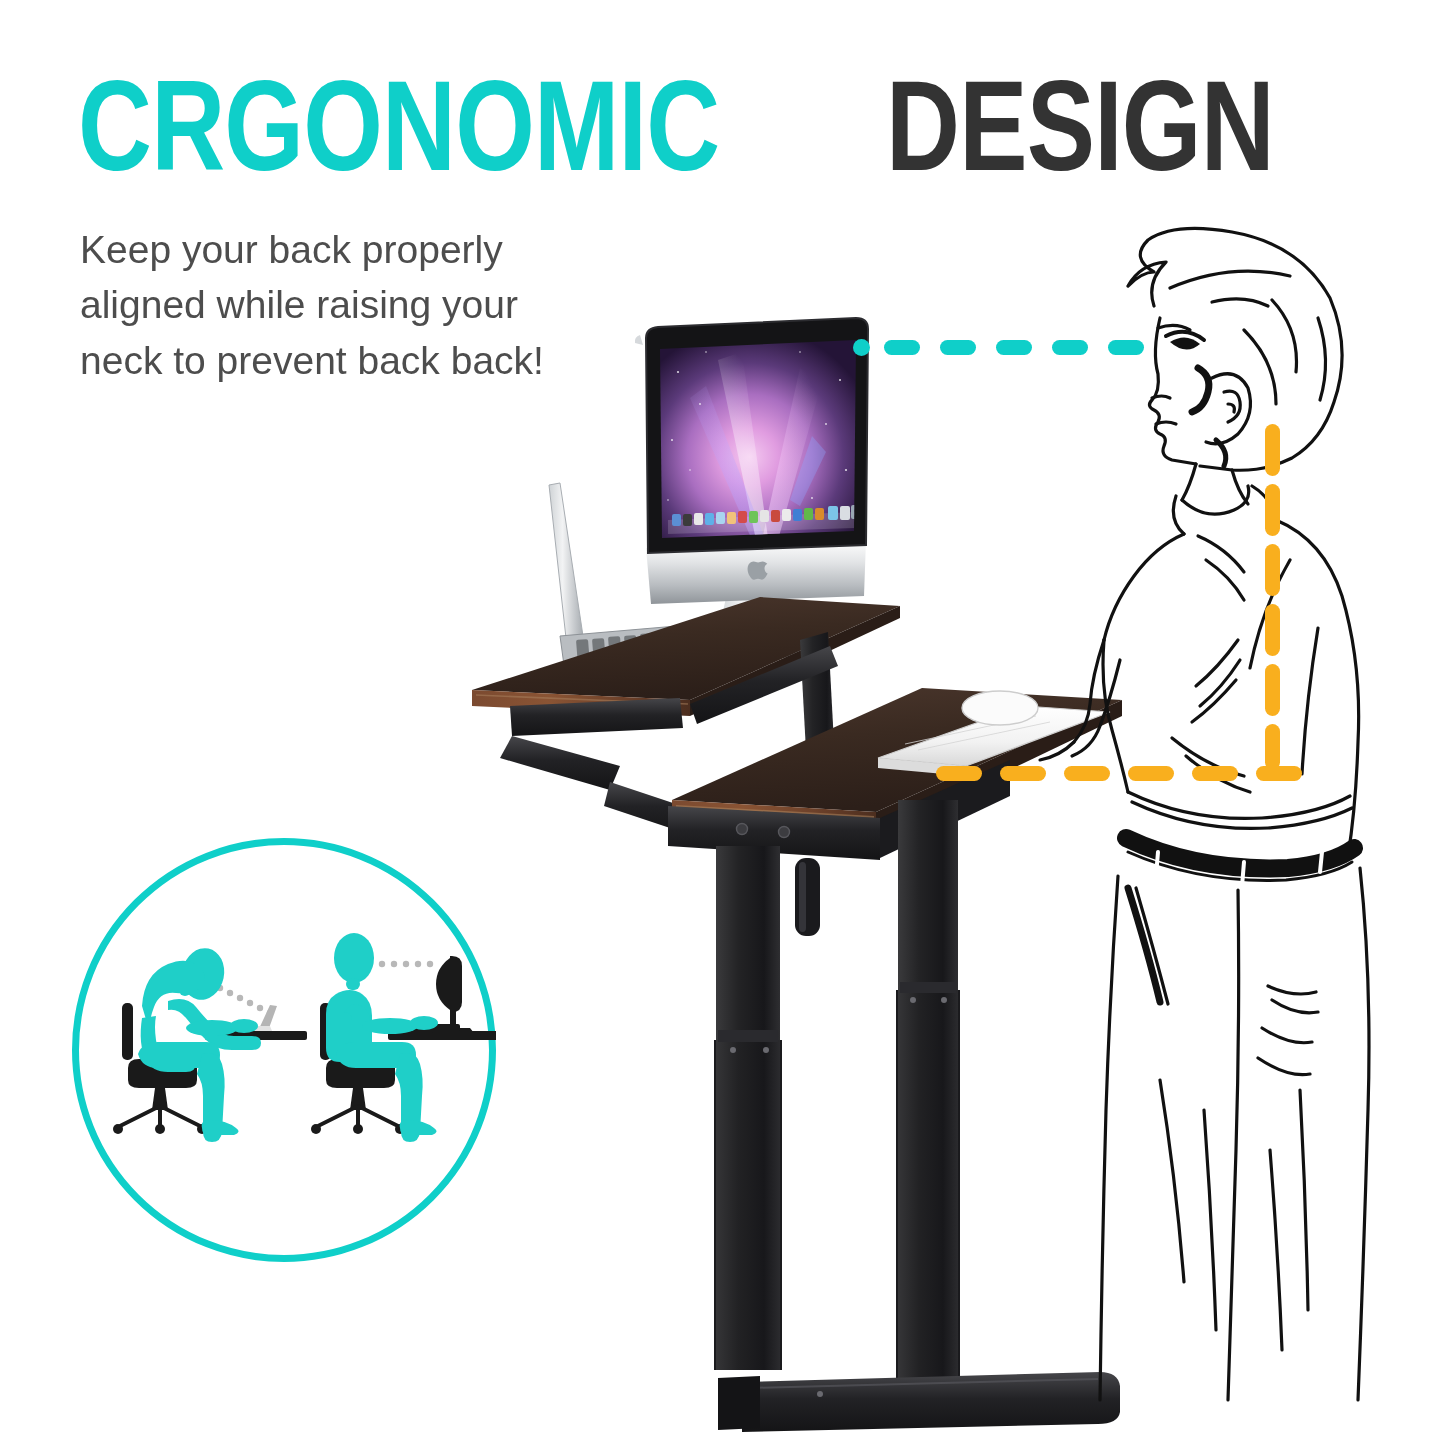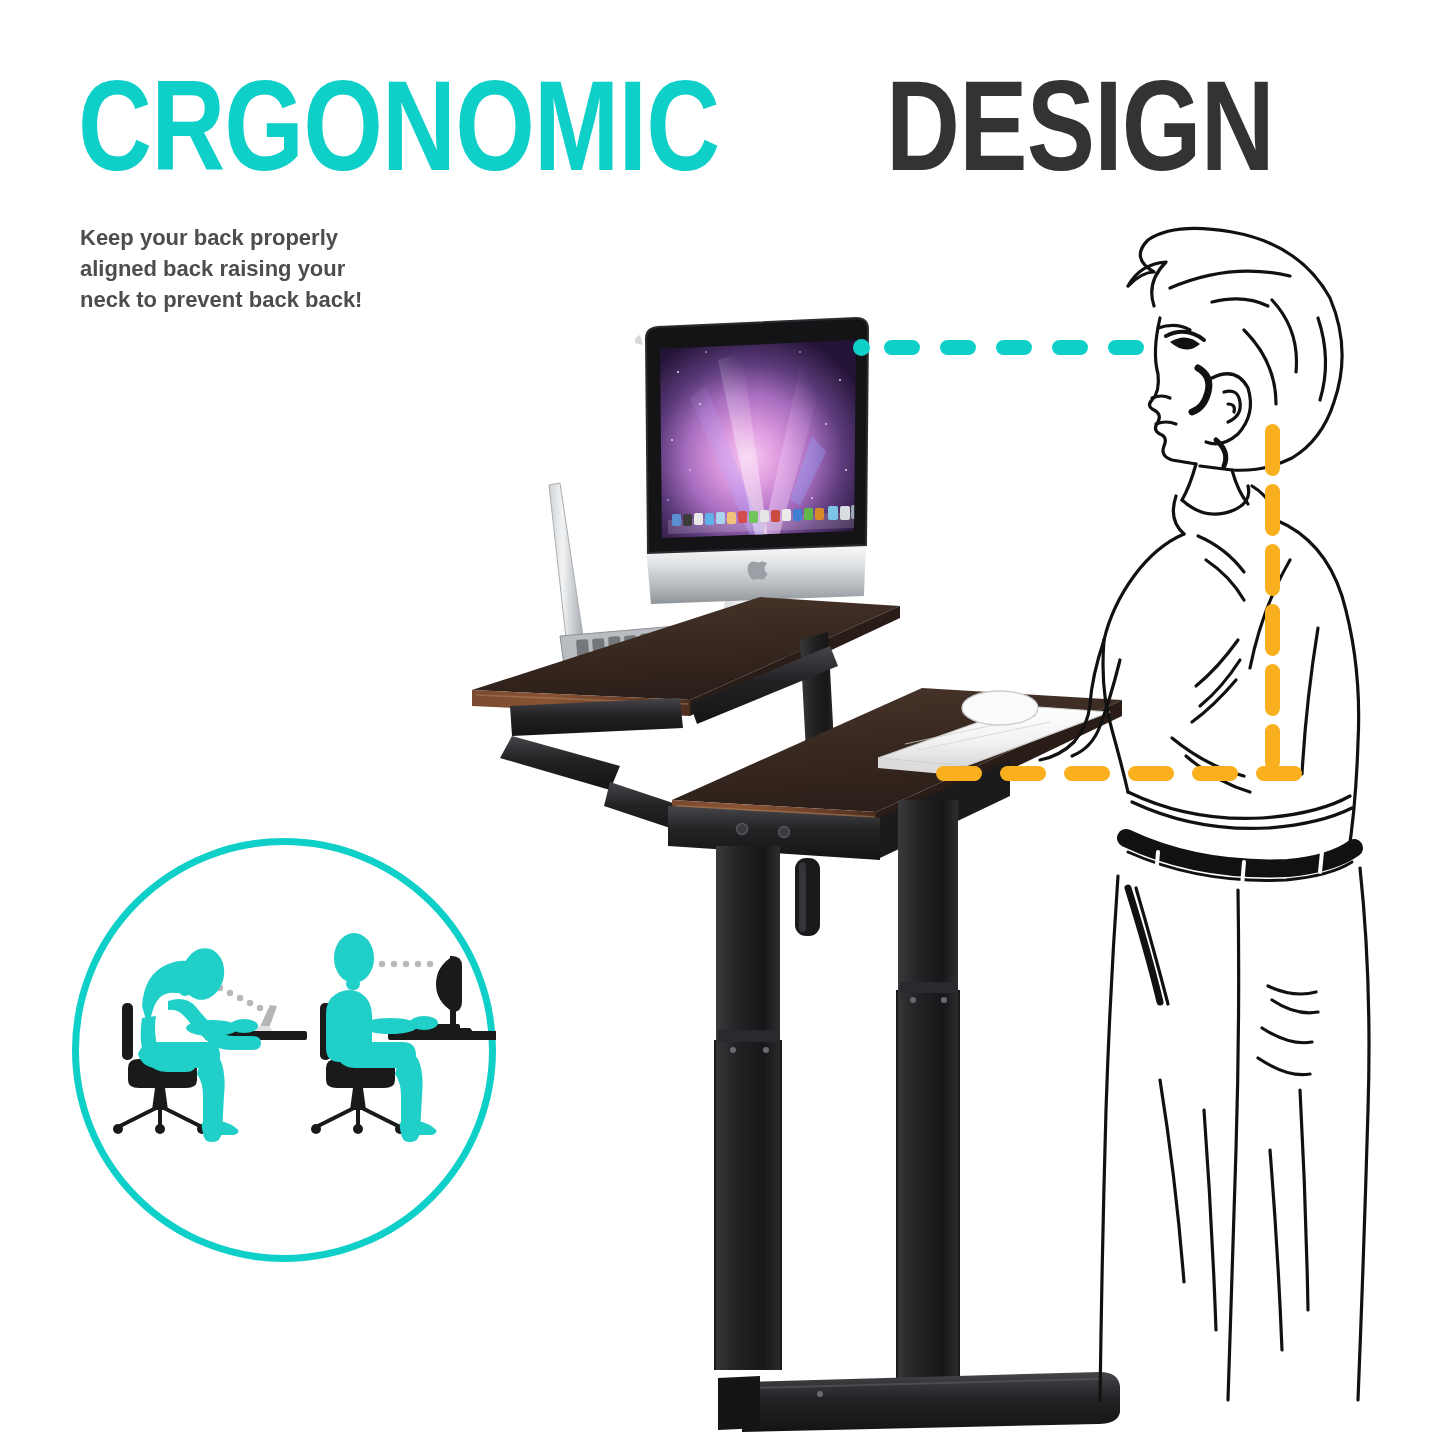--- a/index.html
+++ b/index.html
@@ -40,24 +40,24 @@
   }
   #headline .w1 { color: #0FCFC9; }
   #headline .w2 { color: #333333; margin-left: 6px; }
 
   
   #subtitle {
     position: absolute;
     left: 80px;
     top: 222px;
     width: 470px;
-    font-size: 22px;
+    font-size: 39px;
     line-height: 1.42;
     color: #4d4d4d;
-    font-weight: 700;
+    font-weight: 400;
   }
   #subtitle div { white-space: nowrap; }
 
   
   #badge {
     position: absolute;
     left: 72px;
     top: 838px;
     width: 424px;
     height: 424px;
@@ -98,21 +98,21 @@
 <body>
 
 <div id="stage">
 
   <div id="headline">
     <span class="word w1">CRGONOMIC</span><span class="word w2">DESIGN</span>
   </div>
 
   <div id="subtitle">
     <div>Keep your back properly</div>
-    <div>aligned back raising your</div>
+    <div>aligned while raising your</div>
     <div>neck to prevent back back!</div>
   </div>
 
   <div id="scene">
     <svg width="1445" height="1445" viewBox="0 0 1445 1445" xmlns="http://www.w3.org/2000/svg">
       <defs>
 
         <radialGradient id="aurora" cx="45%" cy="58%" r="62%">
           <stop offset="0%" stop-color="#f4c8f0"></stop>
           <stop offset="22%" stop-color="#e09ce0"></stop>

